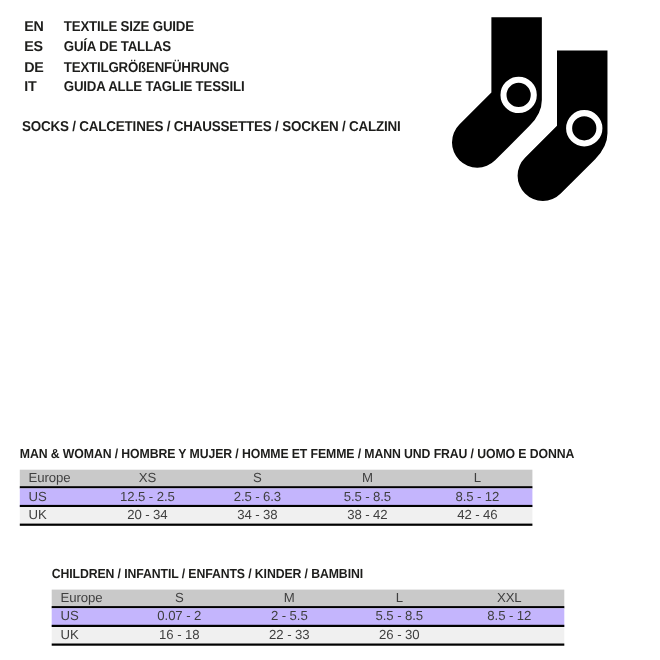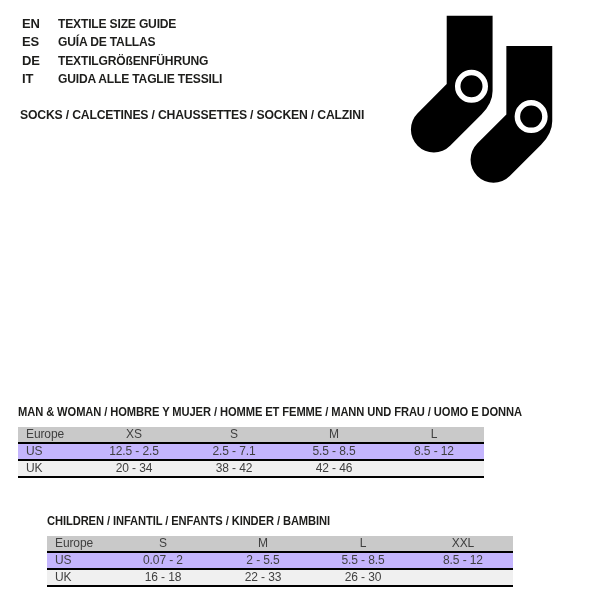--- a/index.html
+++ b/index.html
@@ -76,27 +76,28 @@
         <div class="tr head">
           <div class="td label">Europe</div>
           <div class="td">XS</div>
           <div class="td">S</div>
           <div class="td">M</div>
           <div class="td">L</div>
         </div>
         <div class="tr r0">
           <div class="td label">US</div>
           <div class="td">12.5 - 2.5</div>
-          <div class="td">2.5 - 7.1</div>
+          <div class="td">2.5 - 6.3</div>
           <div class="td">5.5 - 8.5</div>
           <div class="td">8.5 - 12</div>
         </div>
         <div class="tr r1">
           <div class="td label">UK</div>
           <div class="td">20 - 34</div>
+          <div class="td">34 - 38</div>
           <div class="td">38 - 42</div>
           <div class="td">42 - 46</div>
         </div>
       </div>
   </section>
 
   <section class="tbl-wrap t1">
     <h2 class="tbl-title">CHILDREN / INFANTIL / ENFANTS / KINDER / BAMBINI</h2>
     <div class="tbl">
         <div class="tr head">

